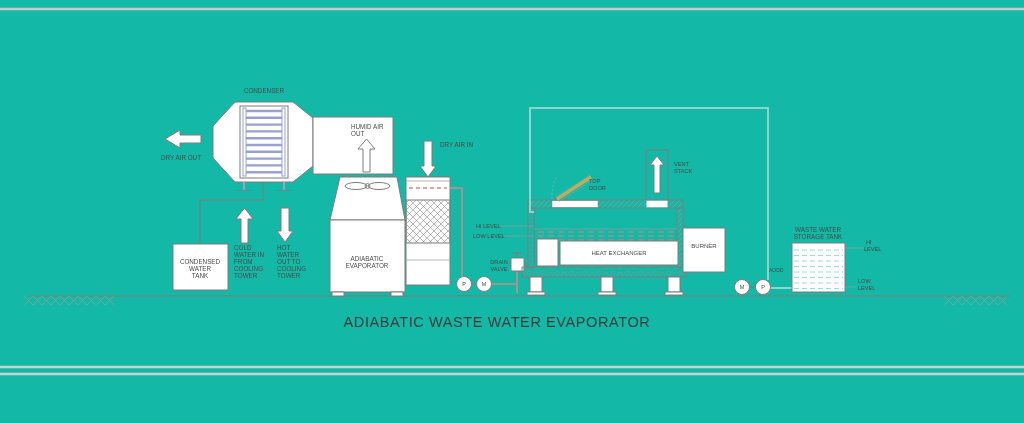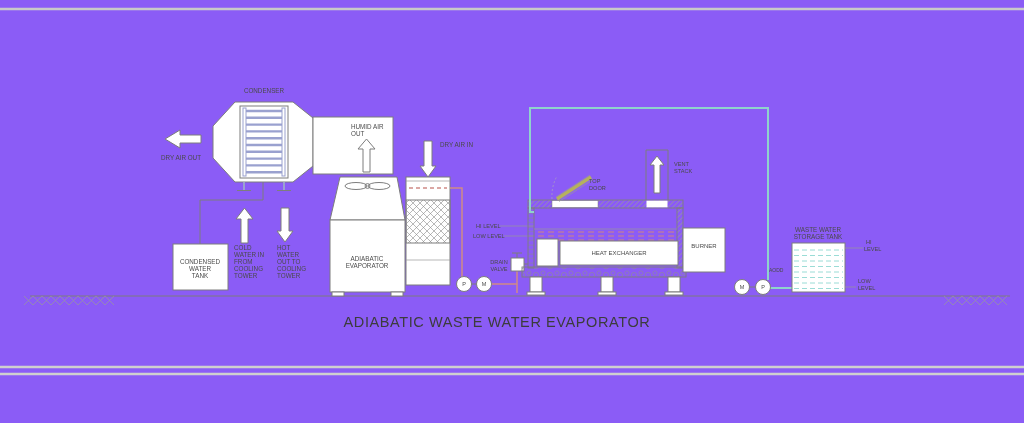--- a/index.html
+++ b/index.html
@@ -1,16 +1,16 @@
 <!DOCTYPE html>
 <html><head>
 <meta charset="utf-8">
 <style>
   html,body{margin:0;padding:0;background:#ffffff;}
-  .stage{position:relative;width:1024px;height:423px;background:#8b5cf6;overflow:hidden;}
+  .stage{position:relative;width:1024px;height:423px;background:#14b8a6;overflow:hidden;}
   svg{position:absolute;left:0;top:0;}
   text{font-family:"Liberation Sans","DejaVu Sans",sans-serif;fill:#4a4a4a;font-size:6.3px;}
   .title-text{font-size:14.5px;fill:#3c3c3c;letter-spacing:0.6px;}
   .lbl-c{text-anchor:middle;}
   .lbl-s{text-anchor:start;}
   .tiny{font-size:5px;}
   .pm{font-size:5.5px;text-anchor:middle;}
   .ln{stroke:#7d7d7d;fill:none;stroke-width:1;}
   .lnthin{stroke:#9a9a9a;fill:none;stroke-width:0.7;}
   .arrow{fill:#ffffff;stroke:#7d7d7d;stroke-width:1;}

